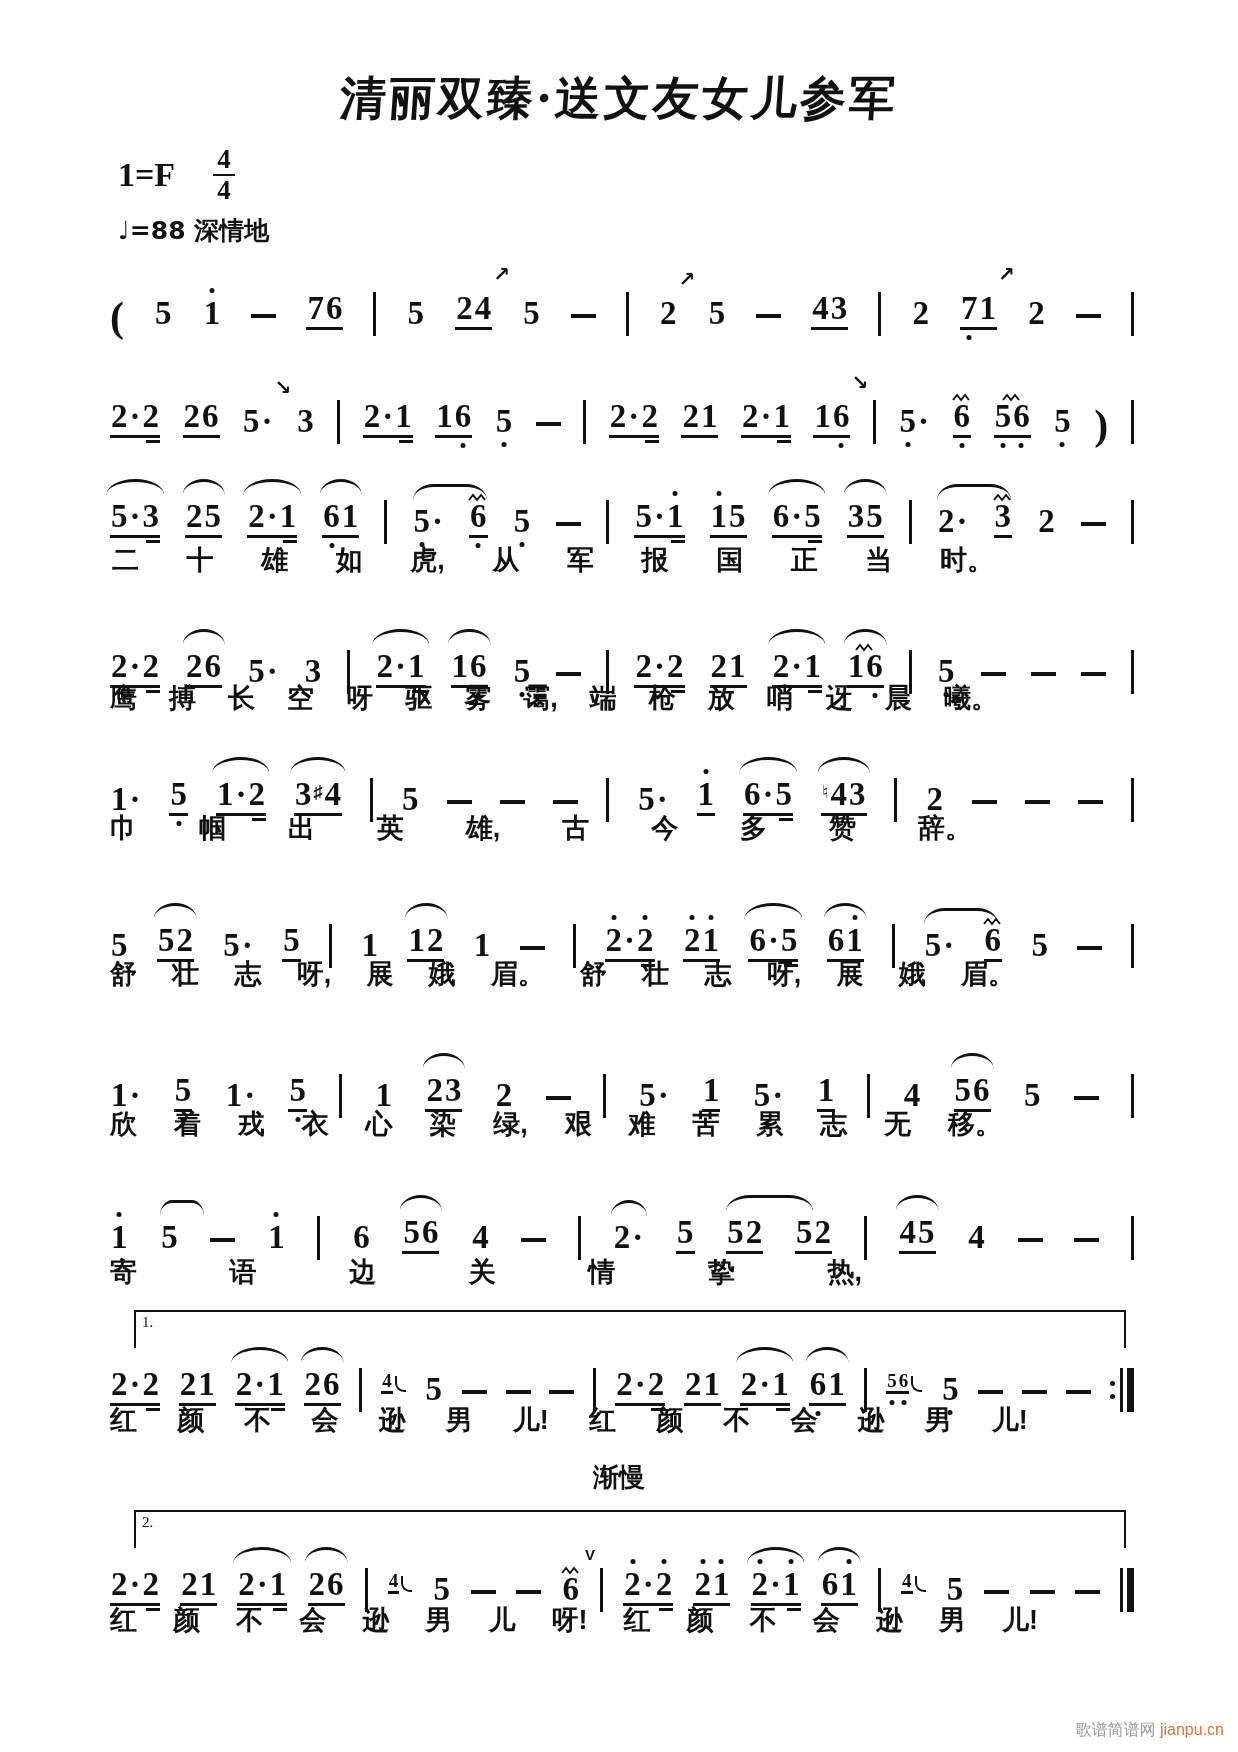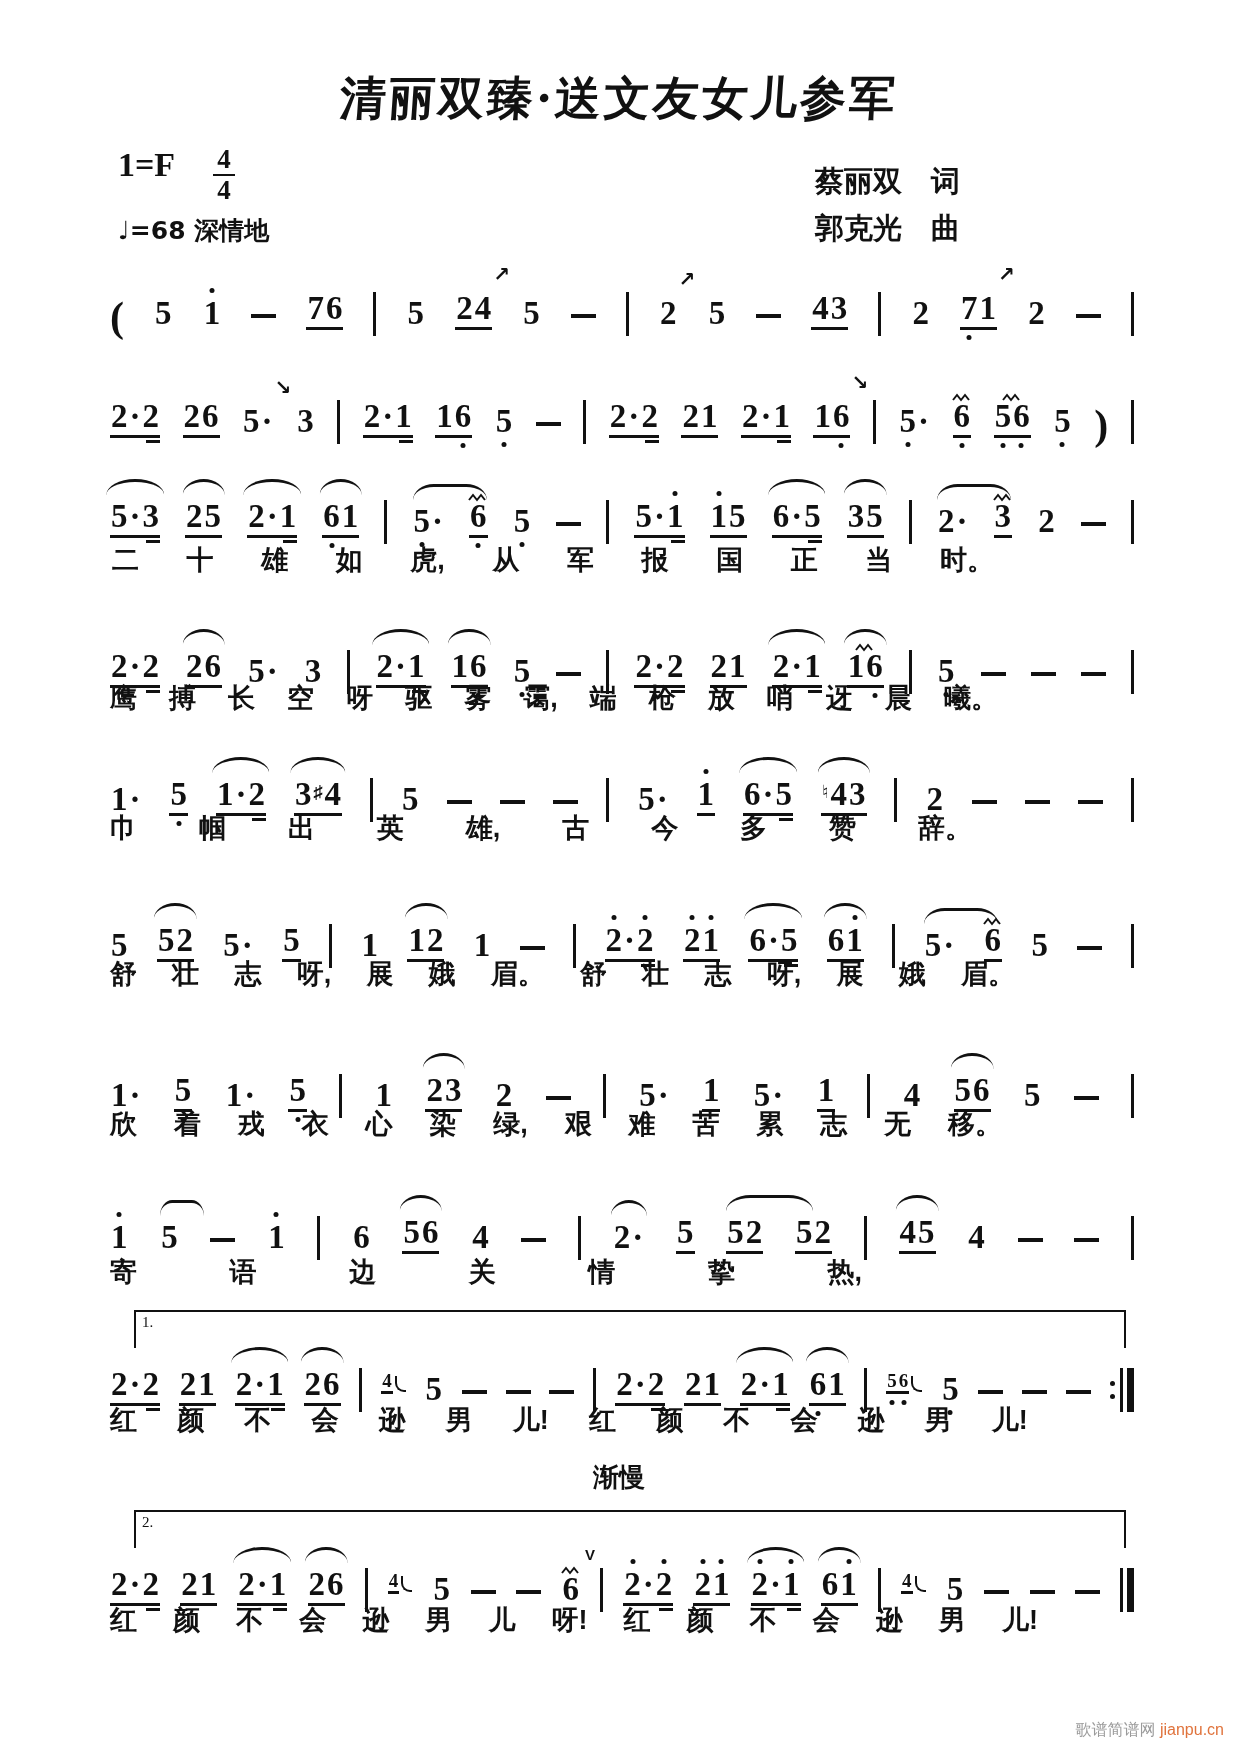--- a/index.html
+++ b/index.html
@@ -2,21 +2,21 @@
 <html><head>
 <meta charset="utf-8">
 <style>
   html,body{margin:0;padding:0;background:#fff;}
   #page{position:relative;width:1238px;height:1752px;background:#fff;overflow:hidden;
         font-family:"Liberation Serif","DejaVu Serif",serif;color:#111;}
   
   #title{position:absolute;top:68px;left:0;right:0;text-align:center;
          font-size:46px;font-weight:900;letter-spacing:3px;
          font-family:"DejaVu Serif","Liberation Serif",serif;transform:skewX(-4deg);}
-  #keyrow{position:absolute;top:146px;left:118px;display:flex;align-items:flex-start;}
+  #keyrow{position:absolute;top:146px;left:118px;display:flex;align-items:center;}
   #keysig{font-size:34px;font-weight:bold;}
   #meter{margin-left:38px;display:flex;flex-direction:column;align-items:center;
          font-size:27px;font-weight:bold;line-height:1.0;}
   #meter .mtop{border-bottom:2.5px solid #111;padding:0 4px 1px;}
   #meter .mbot{padding-top:1px;}
   #temporow{position:absolute;top:214px;left:118px;font-size:25px;font-weight:bold;
             font-family:"DejaVu Sans","Liberation Sans",sans-serif;}
   #credits{position:absolute;top:158px;left:815px;font-size:29px;font-weight:bold;
            line-height:1.62;font-family:"Liberation Sans","DejaVu Sans",sans-serif;}
   
@@ -81,26 +81,22 @@
   <div id="title">清丽双臻·送文友女儿参军</div>
 
   <div id="keyrow">
     <div id="keysig">1=F</div>
     <div id="meter">
       <div class="mtop">4</div>
       <div class="mbot">4</div>
     </div>
   </div>
 
-  <div id="temporow">♩=68  深情地</div>
+  <div id="temporow">♩=88  深情地</div>
 
-  <div id="credits">
-    <div>蔡丽双　词</div>
-    <div>郭克光　曲</div>
-  </div>
 
   <div id="score">
       <div class="music-line" style="top: 268px;">
         <div class="paren">(</div>
         <div class="note">
           <div class="chars">
             <span class="ch">5</span>
           </div>
         </div>
         <div class="note">

